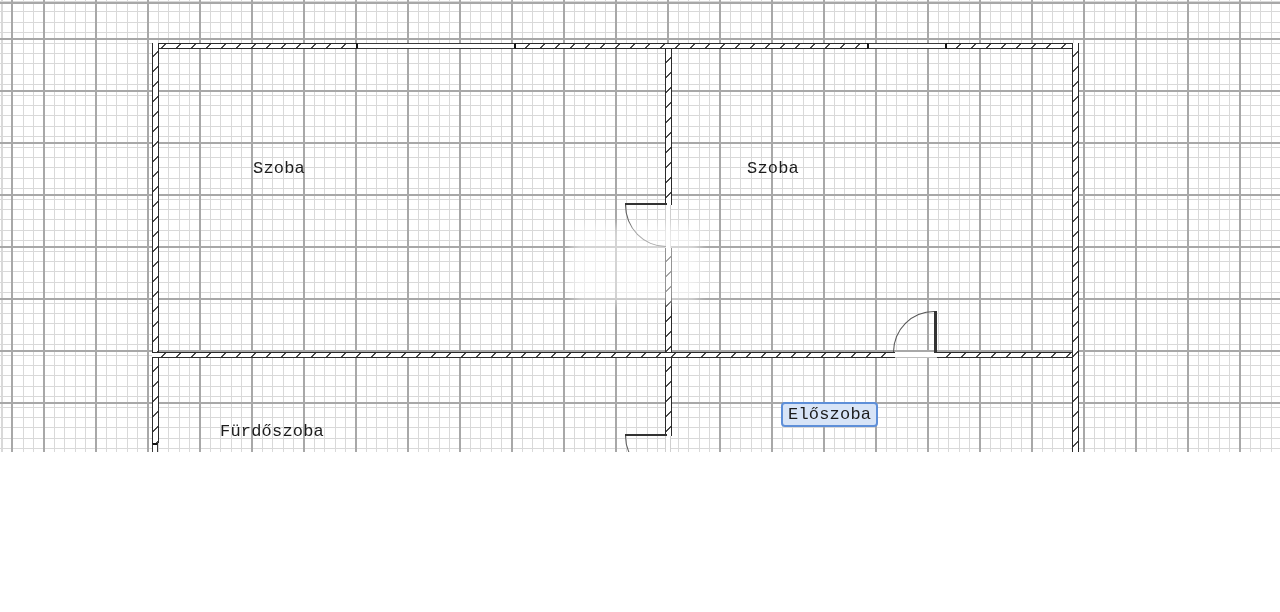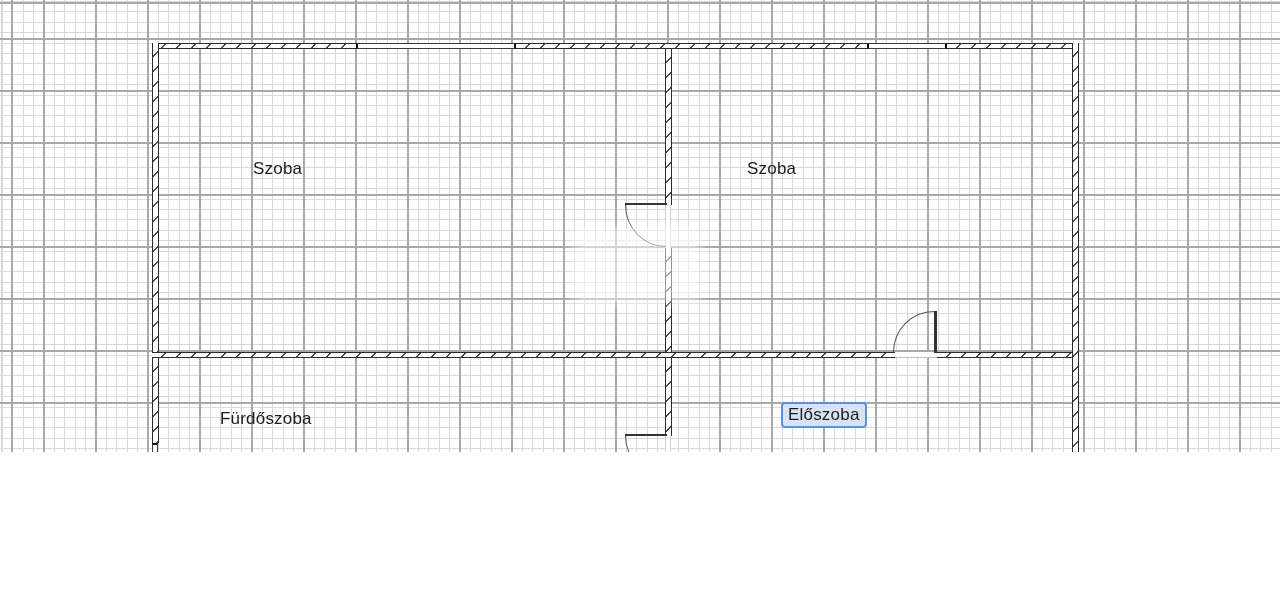--- a/index.html
+++ b/index.html
@@ -4,21 +4,21 @@
 <style>
   html,body{margin:0;padding:0;background:#fff;}
   #canvas{
     position:relative;width:1280px;height:452px;overflow:hidden;background:#fff;
     background-image:
       repeating-linear-gradient(to right, #a8a8a8 0 2px, transparent 2px 52px),
       repeating-linear-gradient(to bottom, #a8a8a8 0 2px, transparent 2px 52px),
       repeating-linear-gradient(to right, #d9d9d9 0 1px, transparent 1px 10.4px),
       repeating-linear-gradient(to bottom, #d9d9d9 0 1px, transparent 1px 10.4px);
     background-position: 43px 0, 0 38px, 2px 0, 0 1px;
-    font-family:Liberation Sans, sans-serif;
+    font-family:Liberation Mono, monospace;
   }
   .abs{position:absolute;box-sizing:border-box;}
   
   .wall-h{
     height:6px;border-top:1.5px solid #2b2b2b;border-bottom:1.5px solid #2b2b2b;
     background:#fff repeating-linear-gradient(135deg, transparent 0 9px, #4a4a4a 9px 10.6px);
   }
   .wall-v{
     width:7px;border-left:1.5px solid #2b2b2b;border-right:1.5px solid #2b2b2b;
     background:#fff repeating-linear-gradient(135deg, transparent 0 9px, #4a4a4a 9px 10.6px);
@@ -91,16 +91,16 @@
   <div class="abs leaf" style="left:625px;top:434px;width:42px;height:2px;"></div>
   <div class="abs arc-bl" style="left:625px;top:436px;width:40px;height:40px;"></div>
 
   <div class="abs leaf" style="left:802px;top:514px;width:3px;height:42px;"></div>
   <div class="abs arc-tl" style="left:761px;top:515px;width:41px;height:40px;"></div>
 
   <div class="abs watermark" style="left:572px;top:226px;width:128px;height:78px;"></div>
 
   <div class="abs room-label" style="left:253px;top:159px;">Szoba</div>
   <div class="abs room-label" style="left:747px;top:159px;">Szoba</div>
-  <div class="abs room-label" style="left:220px;top:409px;">Fürdőszoba</div>
+  <div class="abs room-label" style="left:220px;top:422px;">Fürdőszoba</div>
   <div class="abs room-label selected-label" style="left:781px;top:402px;text-align:center;">Előszoba</div>
 
 </div>
 
 </body></html>

